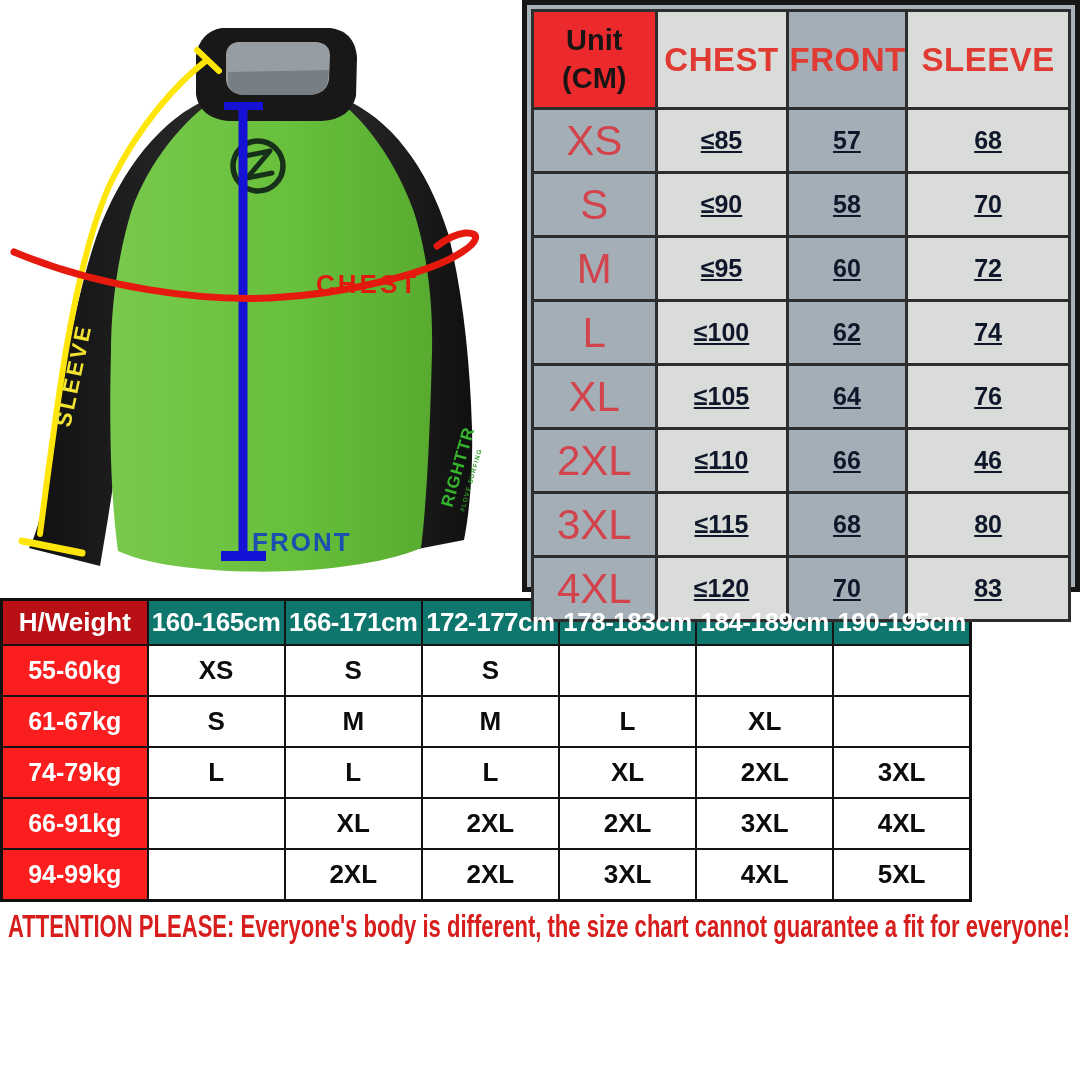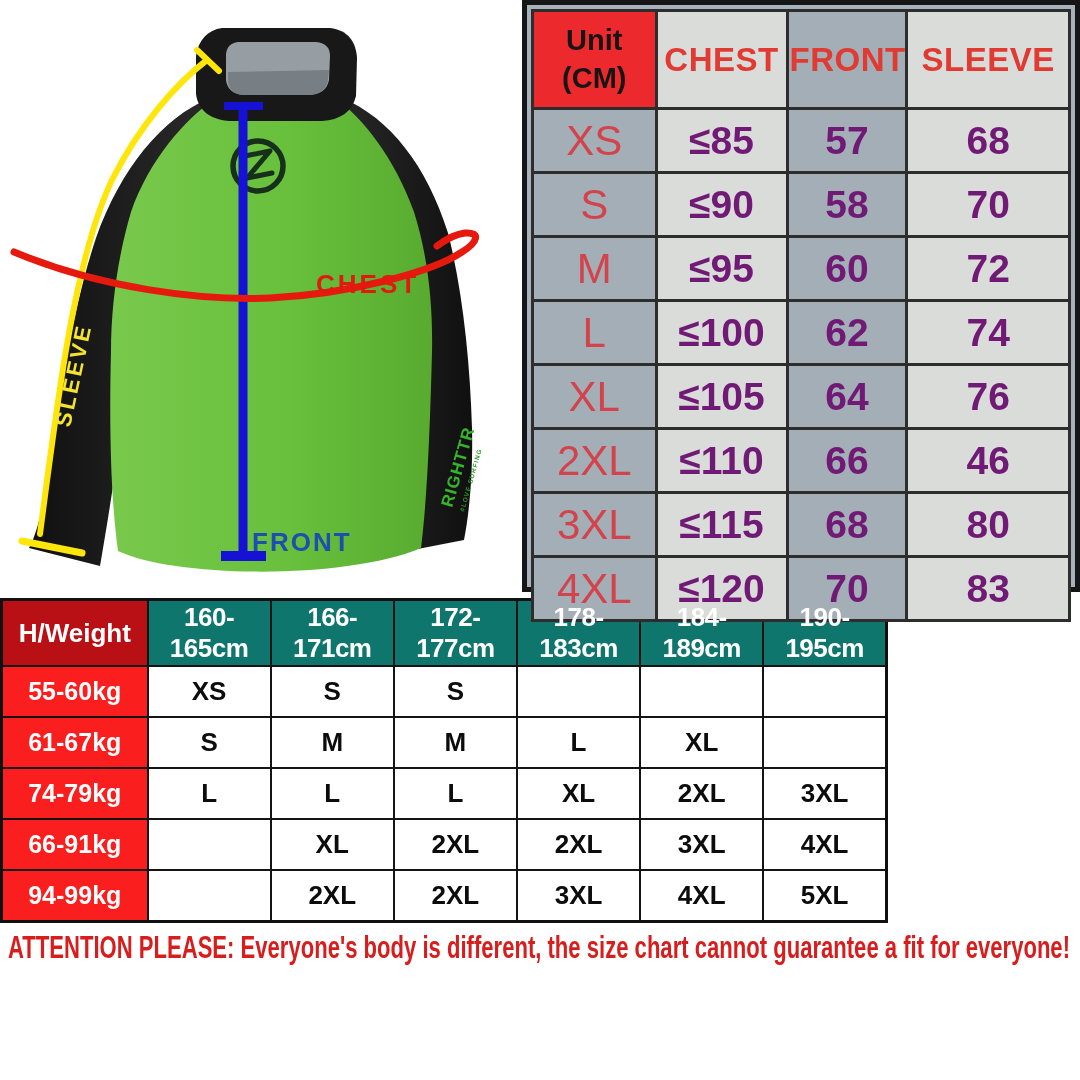--- a/index.html
+++ b/index.html
@@ -9,22 +9,22 @@
   .size-wrap{width:558px;height:592px;box-sizing:border-box;border:5px solid #161616;
              background:#a8b2ba;padding:4px;}
   .size-wrap table{width:100%;height:100%;border-collapse:collapse;table-layout:fixed;}
   .size-wrap td{border:3px solid #2d2d2d;text-align:center;vertical-align:middle;overflow:hidden;}
   .bg-dark{background:#a3aeb6;}
   .bg-light{background:#dadcda;}
   .head-row td{height:93px;}
   .unit-cell{background:#ec2a2d;color:#181414;font-size:29px;font-weight:700;line-height:1.3;}
   .col-head{font-size:33px;font-weight:700;color:#e03a33;letter-spacing:0.5px;}
   .size-cell{font-size:42px;font-weight:400;color:#d2434c;height:59px;}
-  .val-cell{font-size:39px;font-weight:700;color:#701a75;height:59px;}
-  .hw-wrap{margin-top:6px;width:888px;}
+  .val-cell{font-size:25px;font-weight:700;color:#0f172a;height:59px;text-decoration:underline;}
+  .hw-wrap{margin-top:6px;width:972px;}
   #hw-table{width:100%;border-collapse:collapse;table-layout:fixed;border:3px solid #101010;}
   #hw-table td{border:2px solid #141414;text-align:center;vertical-align:middle;overflow:hidden;}
   .hw-headrow td{height:41px;}
   .hw-row td{height:47px;margin-top:30px;}
   .hw-corner{background:#b91016;color:#ffffff;font-size:26px;font-weight:700;}
   .hw-colhead{background:#0f766e;color:#ffffff;font-size:26px;font-weight:700;letter-spacing:-0.5px;}
   .hw-label{background:#fa1e1e;color:#ffffff;font-size:25px;font-weight:700;}
   .hw-val{background:#ffffff;color:#0c0c0c;font-size:26px;font-weight:700;}
   .attention{width:1080px;height:48px;background:#ffffff;}
   .attention text{font-family:"Liberation Sans", sans-serif;font-weight:700;font-size:31px;fill:#d81d1d;}

